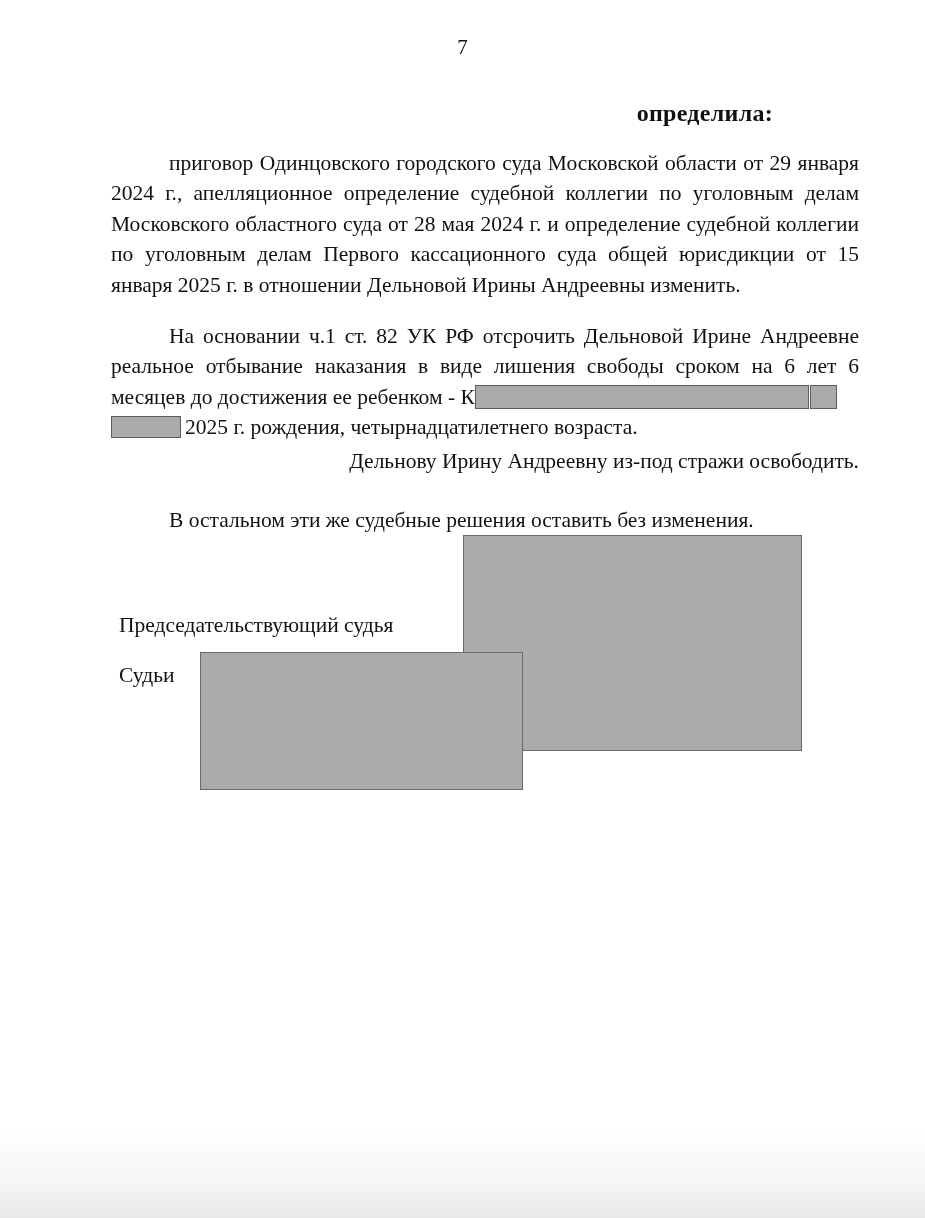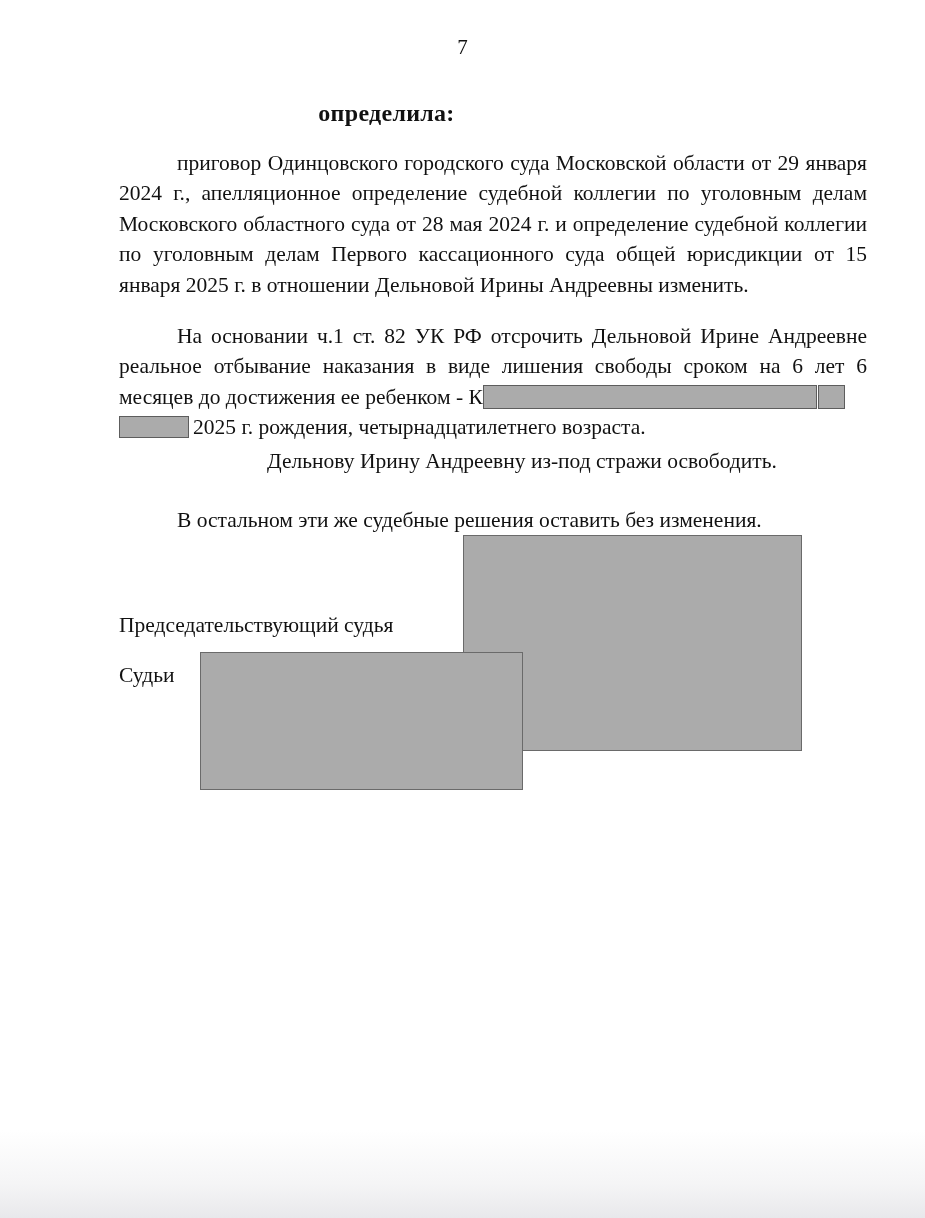--- a/index.html
+++ b/index.html
@@ -46,49 +46,49 @@
     line-height: 26px;
     letter-spacing: 0.2px;
   }
 
   
   .doc-heading {
     position: absolute;
     top: 98px;
     left: 0;
     width: 773px;
-    text-align: center;
+    text-align: right;
     font-size: 24px;
     line-height: 30px;
     font-weight: bold;
     letter-spacing: 0.3px;
   }
 
   
   .body-block {
     position: absolute;
-    left: 119px;
+    left: 111px;
     top: 148px;
     width: 748px;
   }
 
   .para {
     font-size: 21.5px;
     line-height: 30.4px;
     text-align: justify;
     text-justify: inter-word;
     text-indent: 58px;
     margin: 0 0 18px 0;
     hyphens: none;
   }
   .para:last-child { margin-bottom: 0; margin-top: 8px; }
 
   .para.p1 { margin-bottom: 21px; }
   .para.p2 { margin-bottom: 3px; }
-  .para.p3 { text-align: center; margin-bottom: 29px; }
+  .para.p3 { text-align: right; margin-bottom: 29px; }
   .para.p4 { text-align: left; margin-bottom: 0; }
 
   
   .redact-inline {
     display: inline-block;
     vertical-align: -5px;
     background: #ababab;
     border: 1px solid #5d5d5d;
     box-sizing: border-box;
   }

